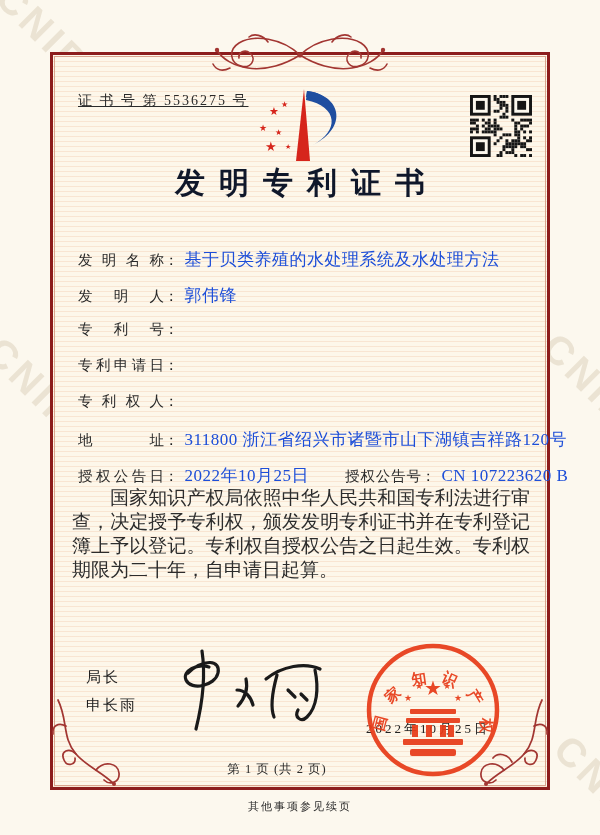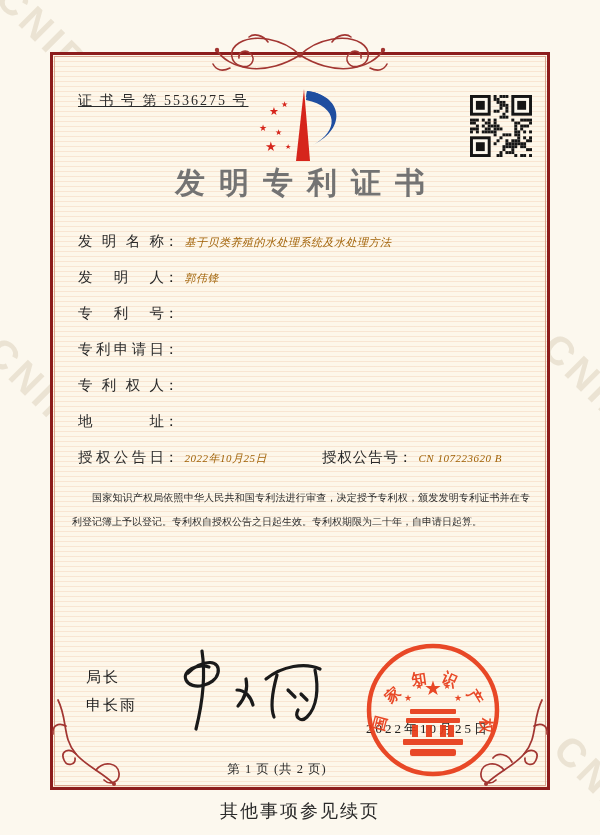--- a/index.html
+++ b/index.html
@@ -28,58 +28,58 @@
   }
   .ornament{position:absolute;z-index:3;pointer-events:none;}
   .cert-no{
     position:absolute;left:78px;top:92px;z-index:4;
     font-size:14px;letter-spacing:2px;color:#2a2a2a;text-decoration:underline;
   }
   .logo{position:absolute;left:247px;top:85px;z-index:4;}
   .qr{position:absolute;left:470px;top:95px;z-index:4;}
   .title{
     position:absolute;left:0;top:163px;width:600px;text-align:center;z-index:4;
-    font-size:30px;font-weight:bold;letter-spacing:14px;text-indent:14px;color:#737373;
+    font-size:30px;font-weight:bold;letter-spacing:14px;text-indent:14px;color:#0f172a;
   }
   .fields{
-    position:absolute;left:78px;top:232px;width:452px;z-index:4;
+    position:absolute;left:78px;top:248px;width:452px;z-index:4;
     display:flex;flex-direction:column;
   }
   .field-row{display:flex;align-items:baseline;height:22px;margin-bottom:14px;}
   .field-label{
     display:inline-block;width:86px;text-align:justify;text-align-last:justify;
     font-size:14.5px;color:#2a2a2a;flex:none;
   }
   .field-colon{font-size:14.5px;flex:none;margin-right:6px;}
-  .field-value{font-size:11px;color:#a16207;letter-spacing:0.5px;white-space:nowrap;font-style:italic;}
+  .field-value{font-size:17px;color:#1d4ed8;letter-spacing:0.5px;white-space:nowrap;}
   .field-group2{display:flex;align-items:baseline;margin-left:36px;}
-  .field-group2 .field-label{width:76px;margin-left:19px;}
+  .field-group2 .field-label{width:76px;}
   .body-text{
     position:absolute;left:72px;top:486px;width:458px;z-index:4;
-    font-size:10px;line-height:24px;color:#2c2c2c;text-align:justify;
+    font-size:19px;line-height:24px;color:#2c2c2c;text-align:justify;
   }
   .body-text p{margin:0;text-indent:2em;}
   .director{
     position:absolute;left:86px;top:663px;z-index:4;
     font-size:15px;line-height:28px;letter-spacing:2px;color:#1c1c1c;
     font-family:"Liberation Sans","DejaVu Sans",sans-serif;
   }
   .signature{position:absolute;left:158px;top:645px;z-index:4;}
   .seal-date{
     position:absolute;left:366px;top:720px;z-index:4;
     font-size:13px;letter-spacing:3px;color:#222;white-space:nowrap;
   }
   .seal{position:absolute;left:348px;top:625px;z-index:5;opacity:0.92;}
   .page-no{
     position:absolute;left:0;top:761px;width:554px;text-align:center;z-index:4;
     font-size:12.5px;letter-spacing:1px;color:#2a2a2a;
   }
   .footer-note{
     position:absolute;left:0;top:799px;width:600px;text-align:center;z-index:4;
-    font-size:18px;letter-spacing:2px;color:#2a2a2a;
+    font-size:11px;letter-spacing:2px;color:#2a2a2a;
   }
 </style>
 </head>
 <body>
 
 <div class="canvas">
 
   <span class="wm" style="left:-18px;top:18px">CNIPA</span>
   <span class="wm" style="left:330px;top:150px">CNIPA</span>
   <span class="wm" style="left:-28px;top:372px">CNIPA</span>
@@ -289,20 +289,21 @@
       <span class="field-label">专利申请日</span>
         <span class="field-colon">：</span>
     </div>
     <div class="field-row">
       <span class="field-label">专利权人</span>
         <span class="field-colon">：</span>
     </div>
     <div class="field-row">
       <span class="field-label">地址</span>
         <span class="field-colon">：</span>
+      <span class="field-value">311800 浙江省绍兴市诸暨市山下湖镇吉祥路120号</span>
     </div>
     <div class="field-row">
       <span class="field-label">授权公告日</span>
         <span class="field-colon">：</span>
       <span class="field-value">2022年10月25日</span>
       <span class="field-group2">
         <span class="field-label">授权公告号</span>
           <span class="field-colon">：</span>
         <span class="field-value">CN 107223620 B</span>
       </span>

